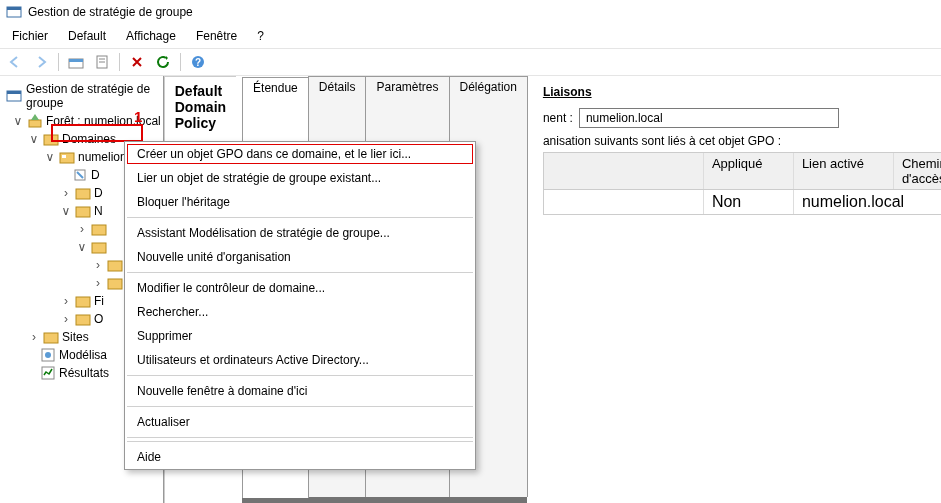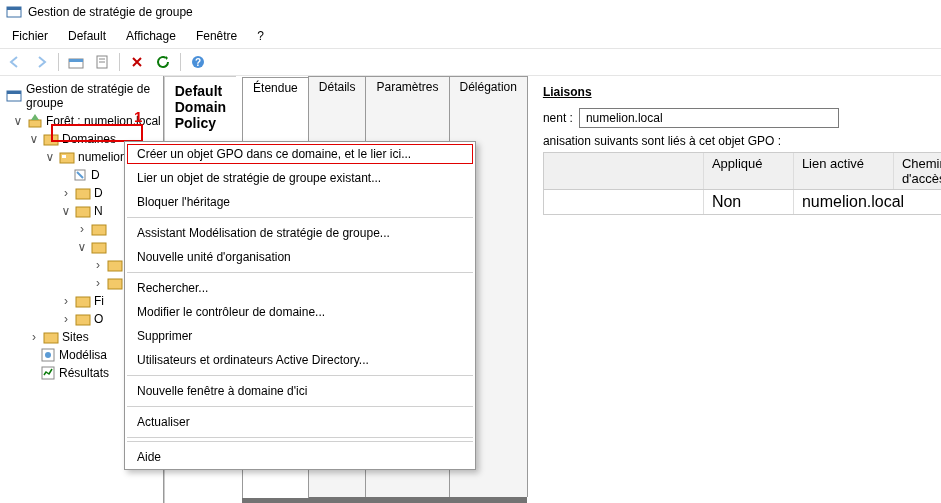--- a/index.html
+++ b/index.html
@@ -300,22 +300,22 @@
 
 <div class="ctx-menu">
   <div class="ctx-hl"></div>
   <div class="ctx-item">Créer un objet GPO dans ce domaine, et le lier ici...</div>
   <div class="ctx-item">Lier un objet de stratégie de groupe existant...</div>
   <div class="ctx-item">Bloquer l'héritage</div>
   <div class="ctx-sep"></div>
   <div class="ctx-item">Assistant Modélisation de stratégie de groupe...</div>
   <div class="ctx-item">Nouvelle unité d'organisation</div>
   <div class="ctx-sep"></div>
+  <div class="ctx-item">Modifier le contrôleur de domaine...</div>
   <div class="ctx-item">Rechercher...</div>
-  <div class="ctx-item">Modifier le contrôleur de domaine...</div>
   <div class="ctx-item">Supprimer</div>
   <div class="ctx-item">Utilisateurs et ordinateurs Active Directory...</div>
   <div class="ctx-sep"></div>
   <div class="ctx-item">Nouvelle fenêtre à domaine d'ici</div>
   <div class="ctx-sep"></div>
   <div class="ctx-item">Actualiser</div>
   <div class="ctx-sep"></div>
   <div class="ctx-sep"></div>
   <div class="ctx-item">Aide</div>
 </div>

